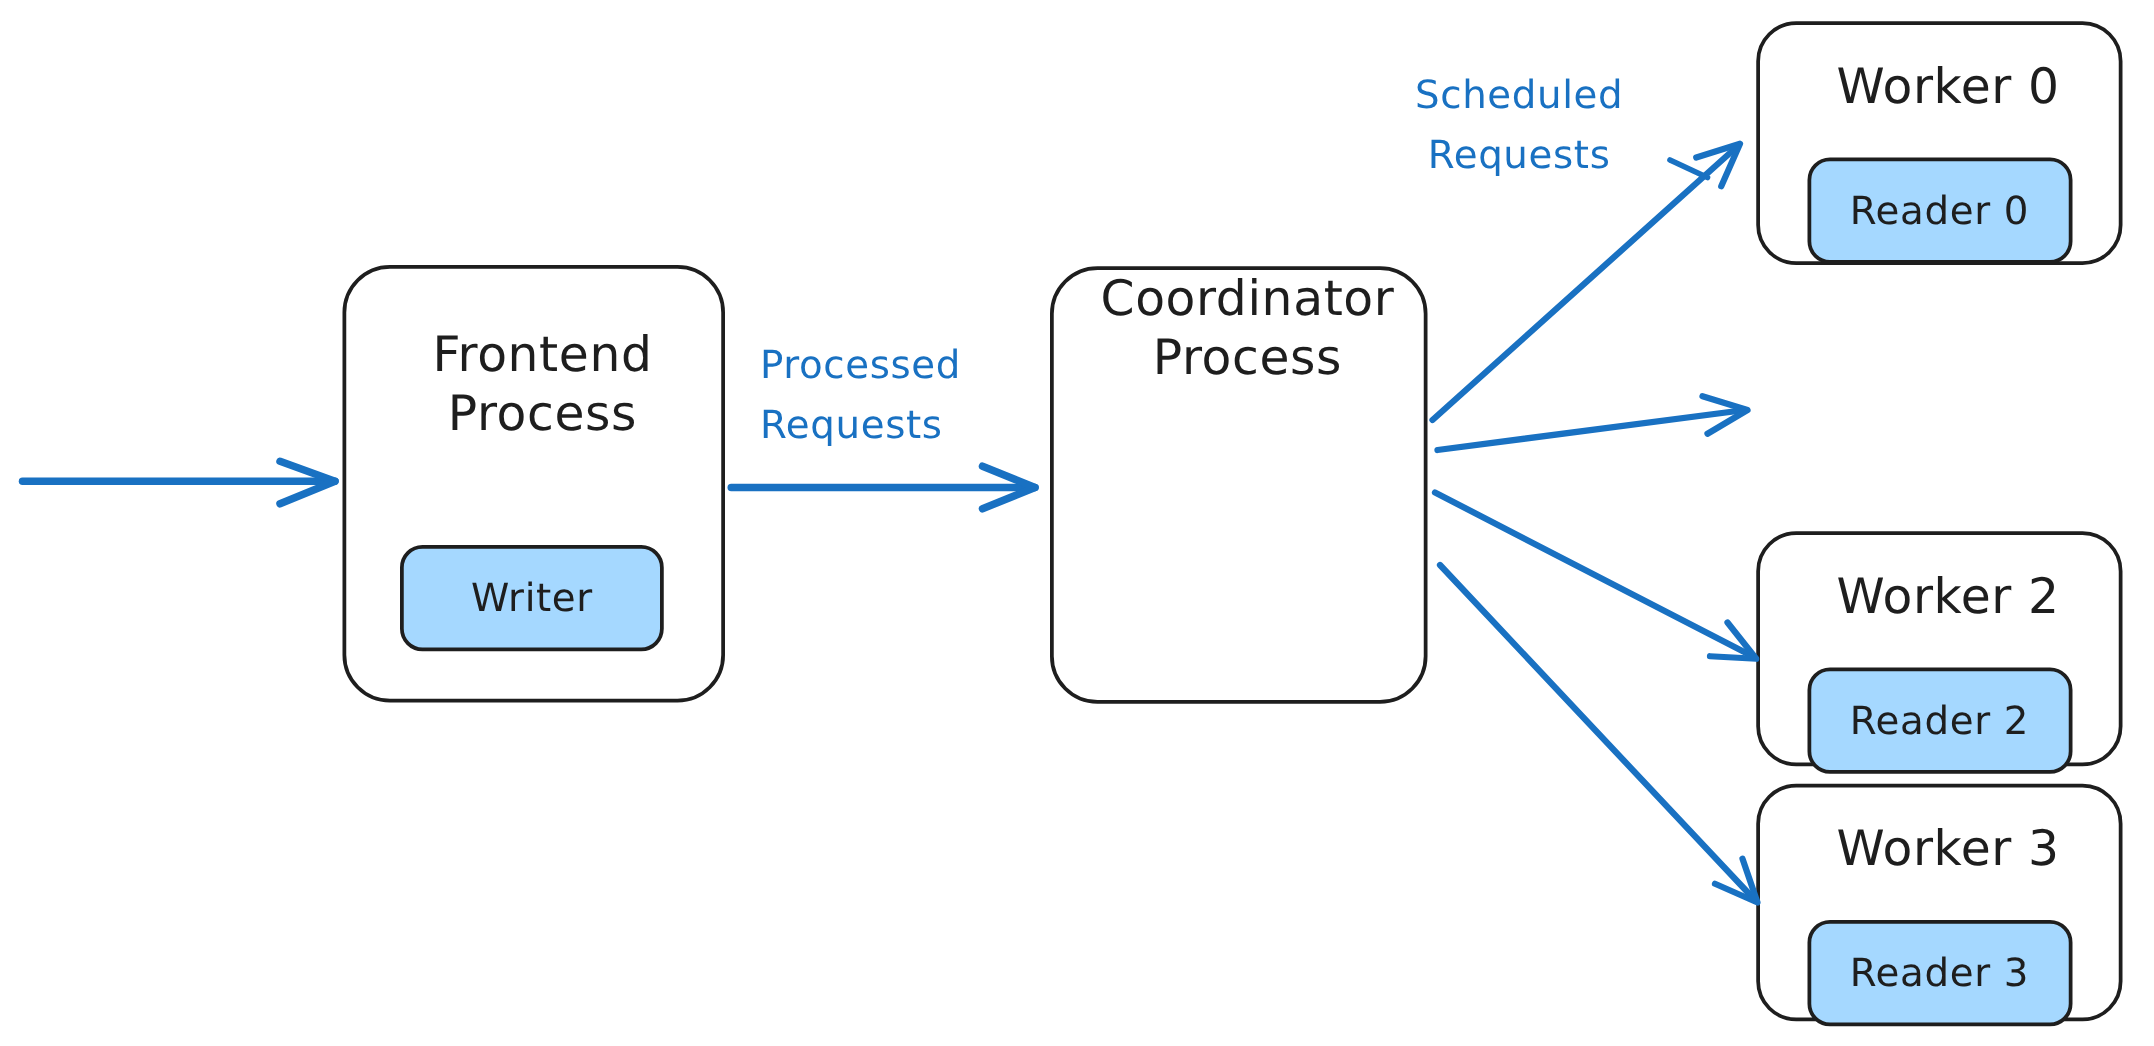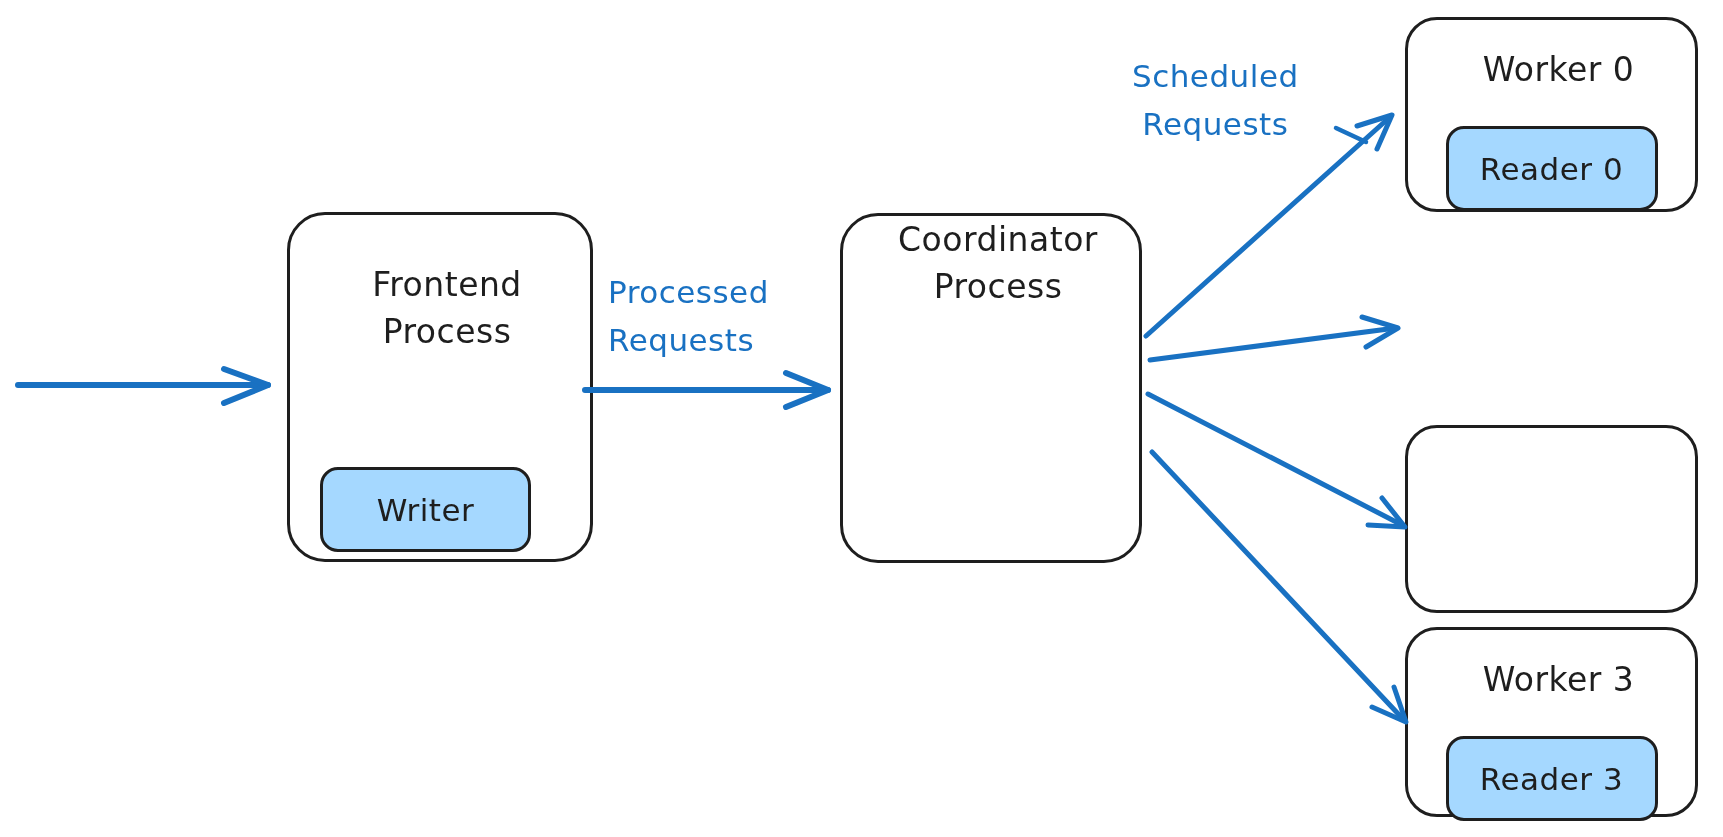--- a/index.html
+++ b/index.html
@@ -27,21 +27,21 @@
     position:absolute;
     box-sizing:border-box;
     background:#a5d8ff;
     border:3.5px solid #1e1e1e;
     border-radius:18px;
     display:flex;align-items:center;justify-content:center;
     z-index:3;
   }
   .node-title{
     color:#1e1e1e;
-    font-size:33px;
+    font-size:39px;
     line-height:47px;
     letter-spacing:.5px;
     text-align:center;
     white-space:pre-line;
     padding-left:14px;
   }
   .chip-label{
     color:#1e1e1e;
     font-size:31px;
     letter-spacing:.5px;
@@ -113,42 +113,46 @@
     </g>
   </svg>
 
 
   <div class="blue-label" style="left:608px;top:268px;">Processed
 Requests</div>
 
   <div class="blue-label" style="left:1132px;top:52px;text-align:center;">Scheduled
 Requests</div>
 
-  <div class="node big-node" style="left:274px;top:212px;width:306px;height:350px;margin-left:13px;">
+  <div class="node big-node" style="left:274px;top:212px;width:306px;height:350px;">
     <div class="node-title pt-title">Frontend
 Process</div>
   </div>
-  <div class="chip" style="left:320px;top:467px;width:211px;height:85px;">
+  <div class="chip" style="left:320px;top:436px;width:211px;height:85px;">
     <span class="chip-label">Writer</span>
   </div>
 
   <div class="node big-node flex-center" style="left:840px;top:213px;width:302px;height:350px;">
     <div class="node-title">Coordinator
 Process</div>
   </div>
 
   <div class="node worker-node w0">
     <div class="node-title worker-title">Worker 0</div>
     <div class="chip reader">
       <span class="chip-label">Reader 0</span>
     </div>
   </div>
 
 
   <div class="node worker-node w2">
+    <div class="node-title worker-title">Worker 2</div>
+    <div class="chip reader">
+      <span class="chip-label">Reader 2</span>
+    </div>
   </div>
 
   <div class="node worker-node w3">
     <div class="node-title worker-title">Worker 3</div>
     <div class="chip reader">
       <span class="chip-label">Reader 3</span>
     </div>
   </div>
 
 </div>

